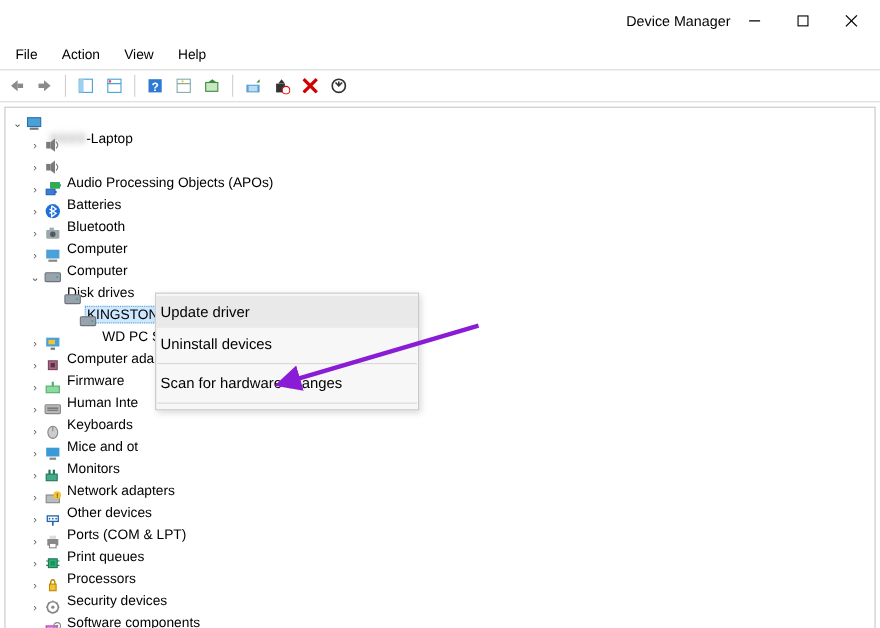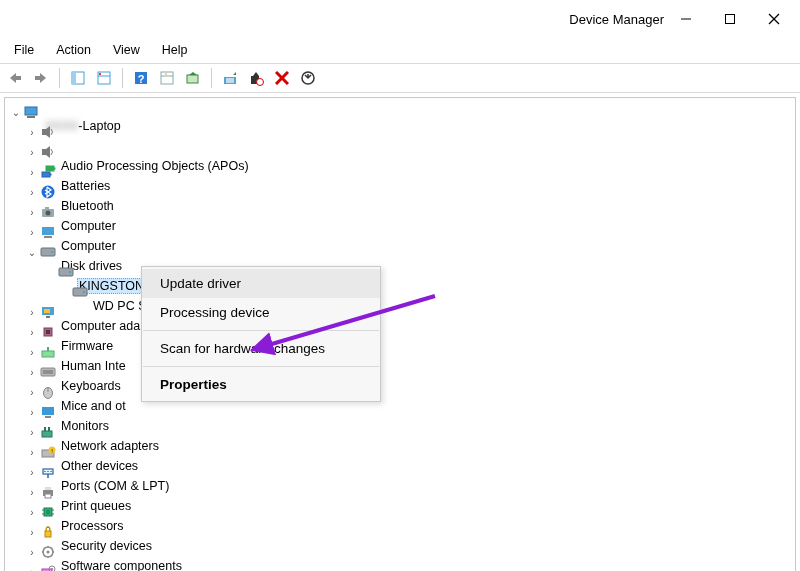--- a/index.html
+++ b/index.html
@@ -32,21 +32,21 @@
   .icon { width:18px; height:16px; display:inline-flex; justify-content:center; align-items:center; margin-right:2px; }
   .label { padding:0 2px;margin-top:28px; }
   .selected { background:#cde8ff; border:1px dotted #6aa9de; padding:0 1px; }
   .indent0 { padding-left:2px; }
   .indent1 { padding-left:18px; }
   .indent2 { padding-left:36px; }
   .blurred { filter: blur(3px); color:#888; }
 
   
   .ctx-menu { position:absolute; background:#f7f7f7; border:1px solid #c9c9c9; box-shadow:2px 2px 6px rgba(0,0,0,0.15); padding:2px 0; width:240px; }
-  .ctx-item { padding:7px 18px; font-size:13.5px; }
+  .ctx-item { padding:7px 4px; font-size:13.5px; }
   .ctx-item.hover { background:#e9e9e9; }
   .ctx-item.bold { font-weight:700; }
   .ctx-sep { height:1px; background:#d8d8d8; margin:3px 1px; }
 
   
   .arrow { position:absolute; pointer-events:none; }
 </style>
 </head>
 <body>
 
@@ -465,25 +465,24 @@
               </svg>
             </span>
             <span class="label">Software devices</span>
           </div>
         </div>
 
     </div>
 
     <div class="ctx-menu" id="ctx" style="left: 136px; top: 168px;">
       <div class="ctx-item hover">Update driver</div>
-      <div class="ctx-item">Processing device</div>
+      <div class="ctx-item">Uninstall devices</div>
       <div class="ctx-sep"></div>
       <div class="ctx-item">Scan for hardware changes</div>
       <div class="ctx-sep"></div>
-      <div class="ctx-item bold">Properties</div>
     </div>
 
     <svg class="arrow" width="200" height="80" style="left:245px; top:190px;">
       <defs>
           <marker id="ah" markerWidth="10" markerHeight="10" refX="2" refY="3" orient="auto">
         <path d="M0,0 L6,3 L0,6 Z" fill="#8b1cd6"></path>
           </marker>
         </defs>
       <line x1="185" y1="8" x2="15" y2="58" stroke="#8b1cd6" stroke-width="4" marker-end="url(#ah)"></line>
     </svg>

